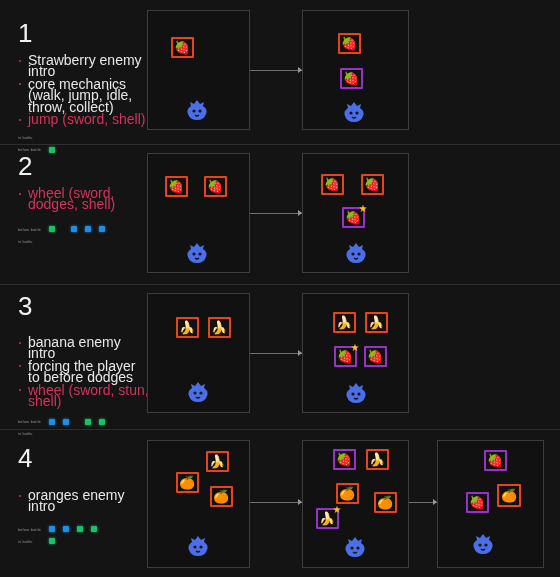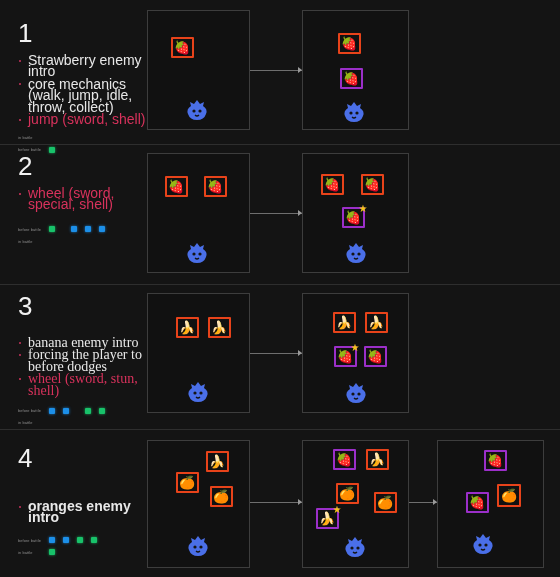--- a/index.html
+++ b/index.html
@@ -137,21 +137,21 @@
         <path d="M10 16 Q12 18 14 16" stroke="#141414" stroke-width="1.2" fill="none"></path>
       </svg>
     </div>
     <div class="divider" style="top:144px;"></div>
   </div>
 
   <div class="section" style="top:145px;height:140px;">
     <div class="info" style="top:8px;">
       <div class="num">2</div>
       <ul class="bullets">
-        <li class="hl">wheel (sword, special, shell)</li>
+        <li class="hl">wheel (sword, dodges, shell)</li>
       </ul>
       <div class="legend" style="margin-top:14px;">
         <div class="legend-row">
           <span class="legend-label">before battle</span>
           <span class="chips">
             <span class="chip green gap"></span>
             <span class="chip blue"></span>
             <span class="chip blue"></span>
             <span class="chip blue"></span>
           </span>
@@ -197,21 +197,21 @@
           <circle cx="15" cy="12" r="1.6" fill="#141414"></circle>
         <path d="M10 16 Q12 18 14 16" stroke="#141414" stroke-width="1.2" fill="none"></path>
       </svg>
     </div>
     <div class="divider" style="top:139px;"></div>
   </div>
 
   <div class="section" style="top:285px;height:145px;">
     <div class="info" style="top:8px;">
       <div class="num">3</div>
-      <ul class="bullets" style="margin-top:18px;font-family:Liberation Serif, serif;">
+      <ul class="bullets" style="margin-top:18px;">
         <li>banana enemy intro</li>
         <li>forcing the player to before dodges</li>
         <li class="hl">wheel (sword, stun, shell)</li>
       </ul>
       <div class="legend" style="margin-top:10px;">
         <div class="legend-row">
           <span class="legend-label">before battle</span>
           <span class="chips">
             <span class="chip blue"></span>
             <span class="chip blue gap"></span>
@@ -263,21 +263,21 @@
           <circle cx="15" cy="12" r="1.6" fill="#141414"></circle>
         <path d="M10 16 Q12 18 14 16" stroke="#141414" stroke-width="1.2" fill="none"></path>
       </svg>
     </div>
     <div class="divider" style="top:144px;"></div>
   </div>
 
   <div class="section" style="top:430px;height:147px;">
     <div class="info" style="top:15px;">
       <div class="num">4</div>
-      <ul class="bullets" style="margin-top:30px;font-weight:bold;">
+      <ul class="bullets" style="margin-top:19px;">
         <li>oranges enemy intro</li>
       </ul>
       <div class="legend" style="margin-top:12px;">
         <div class="legend-row">
           <span class="legend-label">before battle</span>
           <span class="chips">
             <span class="chip blue"></span>
             <span class="chip blue"></span>
             <span class="chip green"></span>
             <span class="chip green"></span>

